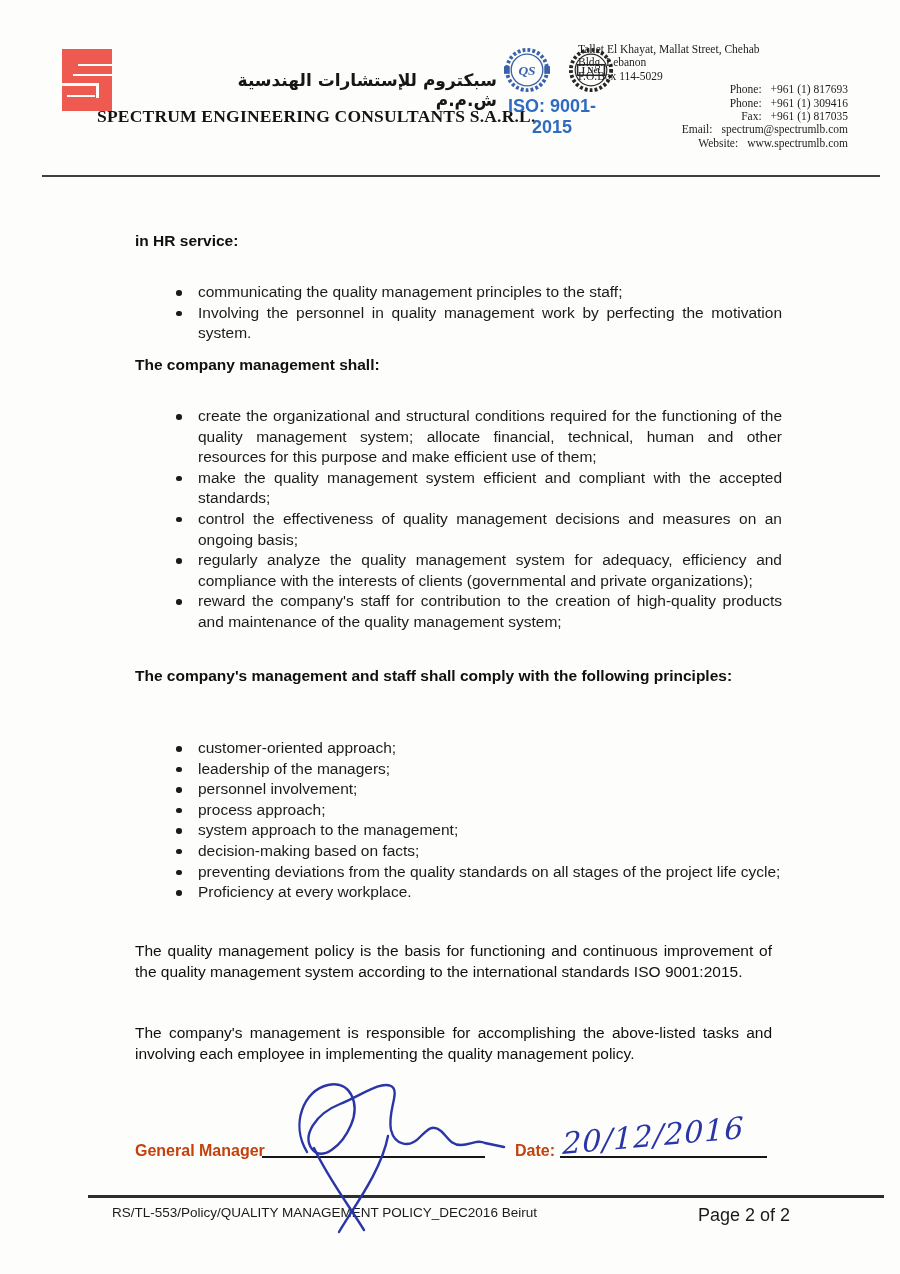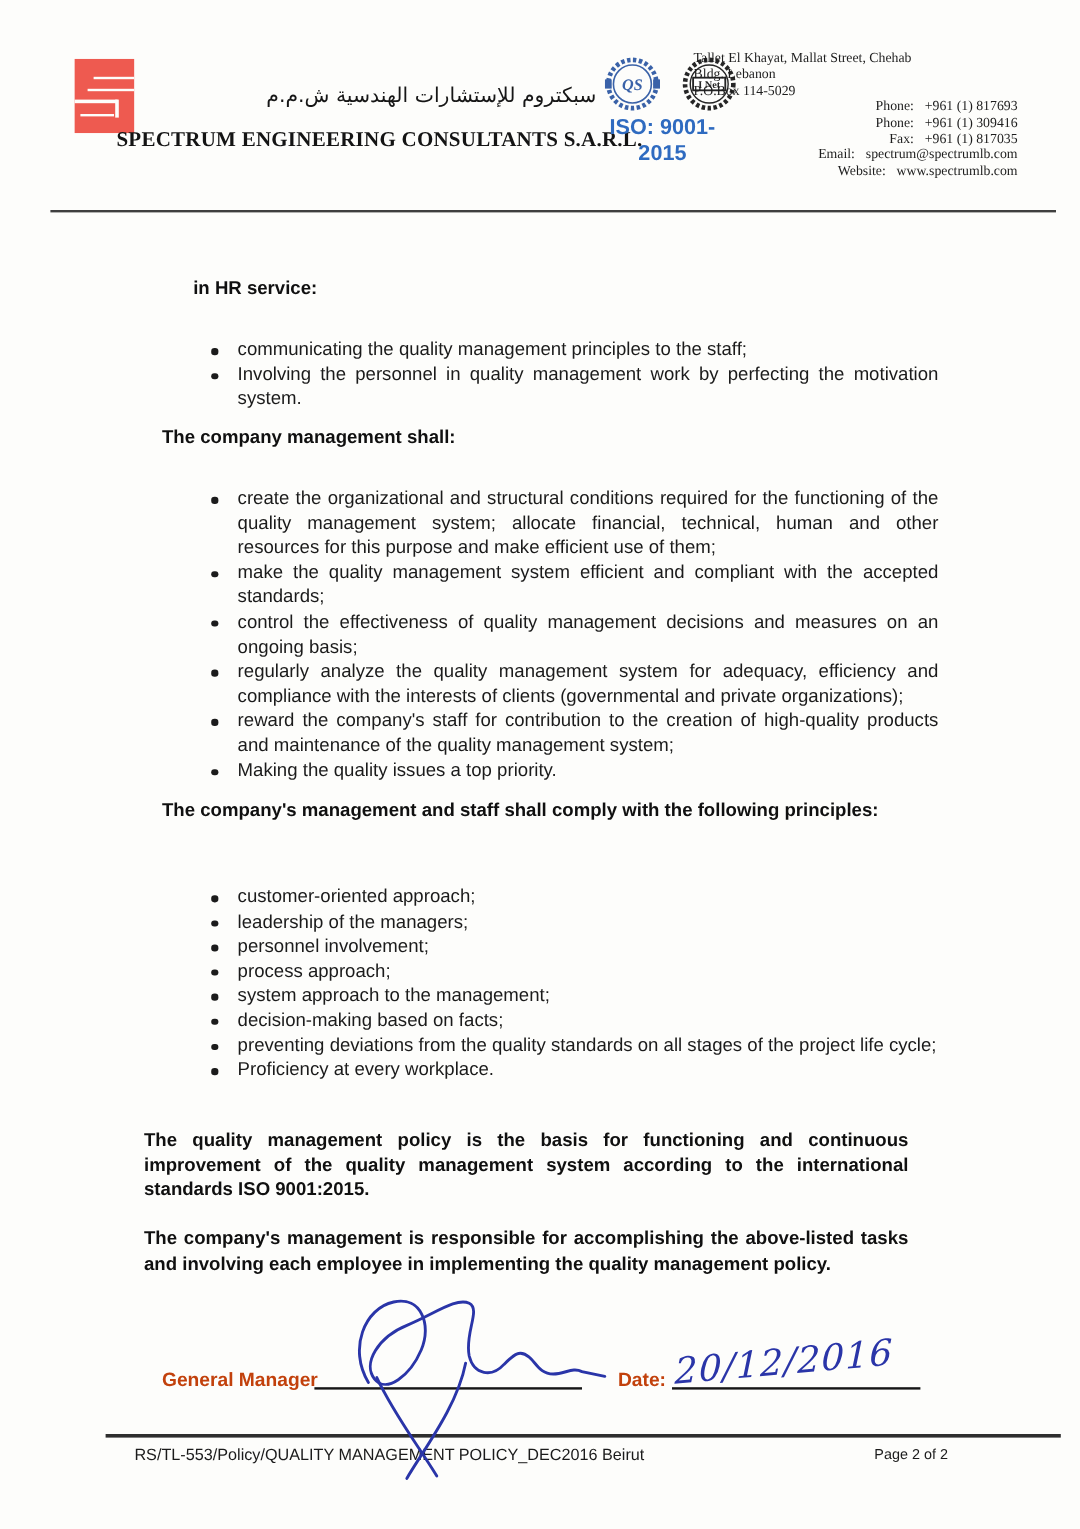--- a/index.html
+++ b/index.html
@@ -6,21 +6,21 @@
   .page {
     position:relative; width:900px; height:1274px; margin:0 auto;
     background:#fdfdfb; overflow:hidden;
     font-family:"Liberation Sans", sans-serif; color:#1b1b1b;
   }
 
   
   .logo { position:absolute; left:62px; top:49px; }
   .company-ar {
     position:absolute; left:200px; top:70px; width:297px; text-align:right;
-    font-family:"DejaVu Sans", sans-serif; font-weight:normal; font-size:17px; color:#161616;
+    font-family:"DejaVu Sans", sans-serif; font-weight:bold; font-size:17px; color:#161616;
     direction:rtl;
   }
   .company-en {
     position:absolute; left:97px; top:106px; width:404px; text-align:center;
     font-family:"Liberation Serif", serif; font-weight:bold; font-size:17.5px;
     letter-spacing:0.2px; color:#141414; white-space:nowrap;
   }
   .seals { position:absolute; left:504px; top:46px; width:110px; display:flex; gap:18px; }
   .iso-label {
     position:absolute; left:494px; top:96px; width:116px; text-align:center;
@@ -46,40 +46,40 @@
   }
   .list li {
     position:relative; padding-left:53px; text-align:justify;
     font-size:15.5px; line-height:20.6px; color:#1b1b1b;
   }
   .list li::before {
     content:""; position:absolute; left:31px; top:8px;
     width:5.5px; height:5.5px; border-radius:50%; background:#1b1b1b;
   }
   .para {
-    position:absolute; left:120px; width:637px;
-    font-weight:bold; font-size:15.5px; line-height:20.6px; color:#101010;
+    position:absolute; left:135px; width:637px;
+    font-weight:normal; font-size:15.5px; line-height:20.6px; color:#101010;
     text-align:justify;
   }
 
   
   .sig-label { position:absolute; font-weight:bold; font-size:16px; color:#c2410c; }
   .sig-line { position:absolute; height:2.3px; background:#161616; }
   .sig-ink { position:absolute; left:252px; top:1076px; z-index:3; }
   .date-hand {
     position:absolute; left:562px; top:1118px; z-index:3;
     font-family:"DejaVu Serif", serif; font-style:italic; font-size:30px;
     color:#2a35a8; transform:rotate(-5deg) skewX(-6deg); letter-spacing:1px;
     white-space:nowrap;
   }
 
   
   .rule-footer { position:absolute; left:88px; top:1195px; width:796px; height:2.5px; background:#2e2e2e; }
   .footer-ref { position:absolute; left:112px; top:1205px; font-size:13.5px; color:#1b1b1b; }
-  .footer-page { position:absolute; right:110px; top:1205px; font-size:12px; color:#1b1b1b; }
+  .footer-page { position:absolute; right:110px; top:1205px; font-size:18px; color:#1b1b1b; }
 </style>
 </head>
 <body>
 
 <div class="page">
 
   <svg class="logo" width="50" height="62" viewBox="0 0 50 62">
     <rect x="0" y="0" width="50" height="62" fill="#ee5a50"></rect>
     <rect x="16" y="15" width="34" height="2" fill="#fdfdfb"></rect>
     <rect x="11" y="25" width="39" height="2" fill="#fdfdfb"></rect>
@@ -129,36 +129,35 @@
       <span>spectrum@spectrumlb.com</span>
     </div>
     <div class="row">
       <span>Website:</span>
       <span>www.spectrumlb.com</span>
     </div>
   </div>
 
   <div class="rule-top"></div>
 
-  <div class="h" style="top:231px;margin-left:26px;">in HR service:</div>
+  <div class="h" style="top:231px;">in HR service:</div>
 
   <ul class="list" style="top:272px;">
     <li>communicating the quality management principles to the staff;</li>
     <li>Involving the personnel in quality management work by perfecting the motivation system.</li>
   </ul>
 
   <div class="h" style="top:355px;">The company management shall:</div>
 
   <ul class="list" style="top:396px;">
     <li>create the organizational and structural conditions required for the functioning of the quality management system; allocate financial, technical, human and other resources for this purpose and make efficient use of them;</li>
     <li>make the quality management system efficient and compliant with the accepted standards;</li>
     <li>control the effectiveness of quality management decisions and measures on an ongoing basis;</li>
     <li>regularly analyze the quality management system for adequacy, efficiency and compliance with the interests of clients (governmental and private organizations);</li>
     <li>reward the company's staff for contribution to the creation of high-quality products and maintenance of the quality management system;</li>
-    <li>Making the quality issues a top priority.</li>
   </ul>
 
   <div class="h" style="top:666px;">The company's management and staff shall comply with the following principles:</div>
 
   <ul class="list" style="top:728px;">
     <li>customer-oriented approach;</li>
     <li>leadership of the managers;</li>
     <li>personnel involvement;</li>
     <li>process approach;</li>
     <li>system approach to the management;</li>

